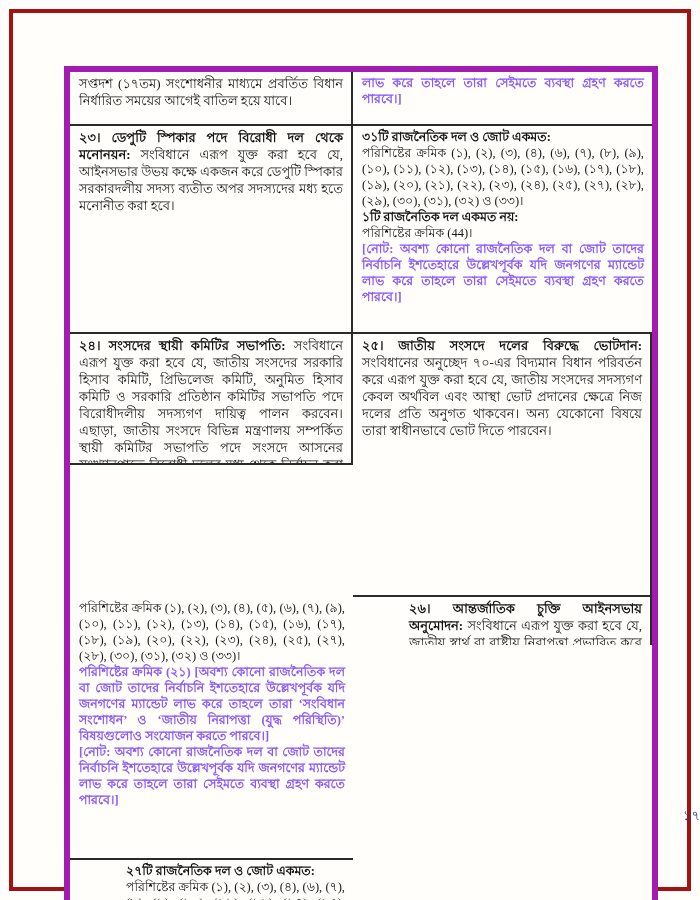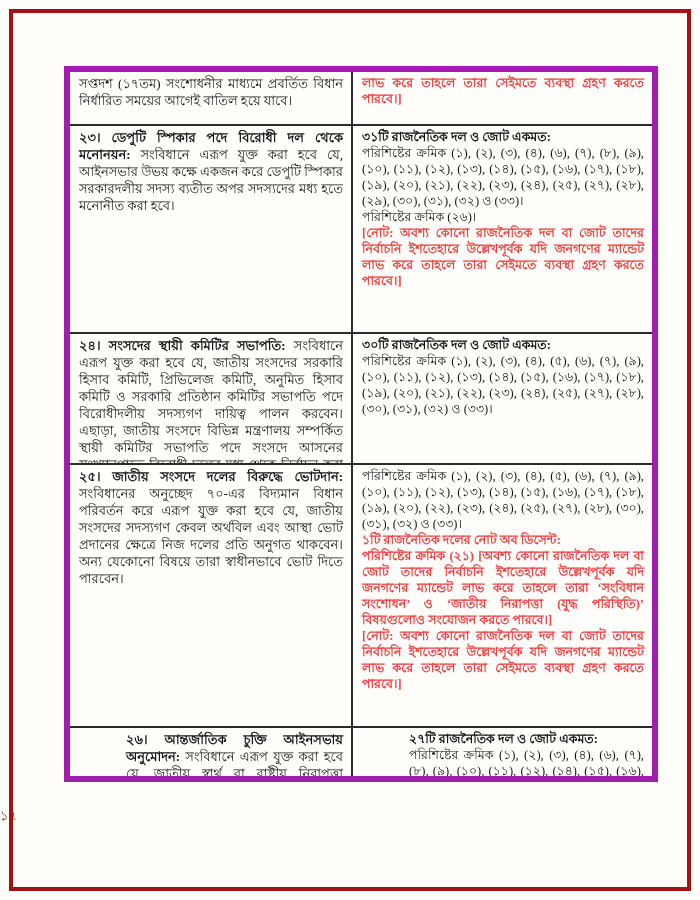--- a/index.html
+++ b/index.html
@@ -31,25 +31,25 @@
   }
   .cell.cl{border-right:2px solid #2b2b2b;font-size:13px;line-height:17px;}
   .cell.cr{font-size:12.5px;line-height:16px;}
   .r1{height:54px}
   .r2{height:208px}
   .r3{height:131px}
   .r4{height:263px}
   .r5{height:48px;border-bottom:0;margin-left:47px;}
   .lead{font-weight:bold;}
   .bold{font-weight:bold;}
-  .red{color:#ef4444;}
+  .red{color:#8b5cf6;}
   .block{margin:0;}
   .page-num{
     position:absolute;top:806px;left:0;width:700px;
-    text-align:left;font-size:13px;color:#7f1d1d;
+    text-align:right;font-size:13px;color:#0c4a6e;
   }
 </style>
 </head>
 <body>
 
 <div class="frame"></div>
 
 <div class="doc-table">
 
   <div class="cell cl r1">
@@ -58,38 +58,34 @@
   <div class="cell cr r1">
     <div class="block red bold">লাভ করে তাহলে তারা সেইমতে ব্যবস্থা গ্রহণ করতে পারবে।]</div>
   </div>
 
   <div class="cell cl r2">
     <span class="lead">২৩। ডেপুটি স্পিকার পদে বিরোধী দল থেকে মনোনয়ন:</span><span> সংবিধানে এরূপ যুক্ত করা হবে যে, আইনসভার উভয় কক্ষে একজন করে ডেপুটি স্পিকার সরকারদলীয় সদস্য ব্যতীত অপর সদস্যদের মধ্য হতে মনোনীত করা হবে।</span>
   </div>
   <div class="cell cr r2">
     <div class="block bold">৩১টি রাজনৈতিক দল ও জোট একমত:</div>
     <div class="block">পরিশিষ্টের ক্রমিক (১), (২), (৩), (৪), (৬), (৭), (৮), (৯), (১০), (১১), (১২), (১৩), (১৪), (১৫), (১৬), (১৭), (১৮), (১৯), (২০), (২১), (২২), (২৩), (২৪), (২৫), (২৭), (২৮), (২৯), (৩০), (৩১), (৩২) ও (৩৩)।</div>
-    <div class="block">পরিশিষ্টের ক্রমিক (২৬)।</div>
+    <div class="block bold">১টি রাজনৈতিক দল একমত নয়:</div>
+    <div class="block">পরিশিষ্টের ক্রমিক (44)।</div>
     <div class="block red bold">[নোট: অবশ্য কোনো রাজনৈতিক দল বা জোট তাদের নির্বাচনি ইশতেহারে উল্লেখপূর্বক যদি জনগণের ম্যান্ডেট লাভ করে তাহলে তারা সেইমতে ব্যবস্থা গ্রহণ করতে পারবে।]</div>
   </div>
 
   <div class="cell cl r3">
     <span class="lead">২৪। সংসদের স্থায়ী কমিটির সভাপতি:</span><span> সংবিধানে এরূপ যুক্ত করা হবে যে, জাতীয় সংসদের সরকারি হিসাব কমিটি, প্রিভিলেজ কমিটি, অনুমিত হিসাব কমিটি ও সরকারি প্রতিষ্ঠান কমিটির সভাপতি পদে বিরোধীদলীয় সদস্যগণ দায়িত্ব পালন করবেন। এছাড়া, জাতীয় সংসদে বিভিন্ন মন্ত্রণালয় সম্পর্কিত স্থায়ী কমিটির সভাপতি পদে সংসদে আসনের সংখ্যানুপাতে বিরোধী দলের মধ্য থেকে নির্বাচন করা হবে।</span>
-  </div>
-  <div class="cell cr r3">
-    <div class="block bold">৩০টি রাজনৈতিক দল ও জোট একমত:</div>
-    <div class="block">পরিশিষ্টের ক্রমিক (১), (২), (৩), (৪), (৫), (৬), (৭), (৯), (১০), (১১), (১২), (১৩), (১৪), (১৫), (১৬), (১৭), (১৮), (১৯), (২০), (২১), (২২), (২৩), (২৪), (২৫), (২৭), (২৮), (৩০), (৩১), (৩২) ও (৩৩)।</div>
   </div>
 
   <div class="cell cl r4">
     <span class="lead">২৫। জাতীয় সংসদে দলের বিরুদ্ধে ভোটদান:</span><span> সংবিধানের অনুচ্ছেদ ৭০-এর বিদ্যমান বিধান পরিবর্তন করে এরূপ যুক্ত করা হবে যে, জাতীয় সংসদের সদস্যগণ কেবল অর্থবিল এবং আস্থা ভোট প্রদানের ক্ষেত্রে নিজ দলের প্রতি অনুগত থাকবেন। অন্য যেকোনো বিষয়ে তারা স্বাধীনভাবে ভোট দিতে পারবেন।</span>
   </div>
   <div class="cell cr r4">
     <div class="block">পরিশিষ্টের ক্রমিক (১), (২), (৩), (৪), (৫), (৬), (৭), (৯), (১০), (১১), (১২), (১৩), (১৪), (১৫), (১৬), (১৭), (১৮), (১৯), (২০), (২২), (২৩), (২৪), (২৫), (২৭), (২৮), (৩০), (৩১), (৩২) ও (৩৩)।</div>
-    <div class="block red bold">১টি রাজনৈতিক দলের নোট অব ডিসেন্ট:</div>
     <div class="block red bold">পরিশিষ্টের ক্রমিক (২১) [অবশ্য কোনো রাজনৈতিক দল বা জোট তাদের নির্বাচনি ইশতেহারে উল্লেখপূর্বক যদি জনগণের ম্যান্ডেট লাভ করে তাহলে তারা ‘সংবিধান সংশোধন’ ও ‘জাতীয় নিরাপত্তা (যুদ্ধ পরিস্থিতি)’ বিষয়গুলোও সংযোজন করতে পারবে।]</div>
     <div class="block red bold">[নোট: অবশ্য কোনো রাজনৈতিক দল বা জোট তাদের নির্বাচনি ইশতেহারে উল্লেখপূর্বক যদি জনগণের ম্যান্ডেট লাভ করে তাহলে তারা সেইমতে ব্যবস্থা গ্রহণ করতে পারবে।]</div>
   </div>
 
   <div class="cell cl r5">
     <span class="lead">২৬। আন্তর্জাতিক চুক্তি আইনসভায় অনুমোদন:</span><span> সংবিধানে এরূপ যুক্ত করা হবে যে, জাতীয় স্বার্থ বা রাষ্ট্রীয় নিরাপত্তা প্রভাবিত করে এরূপ আন্তর্জাতিক</span>
   </div>
   <div class="cell cr r5">
     <div class="block bold">২৭টি রাজনৈতিক দল ও জোট একমত:</div>
     <div class="block">পরিশিষ্টের ক্রমিক (১), (২), (৩), (৪), (৬), (৭), (৮), (৯), (১০), (১১), (১২), (১৪), (১৫), (১৬), (১৭), (১৯), (২০),</div>

